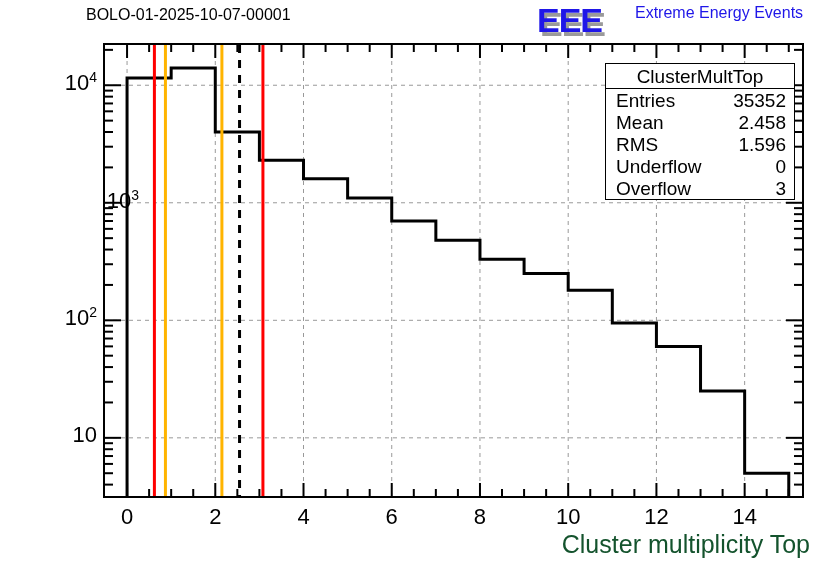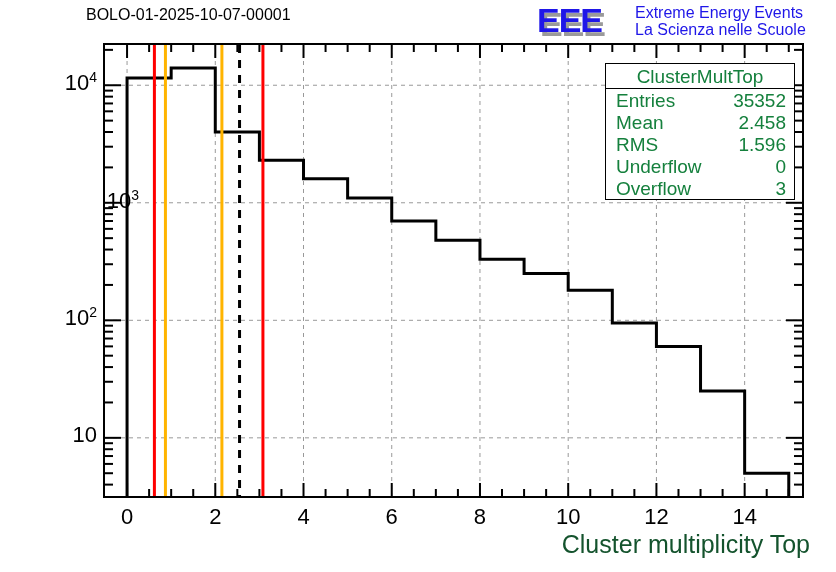--- a/index.html
+++ b/index.html
@@ -54,21 +54,21 @@
   }
   .xaxis-title{
     position:absolute;right:26px;top:530px;
     font-size:25px;color:#14532d;white-space:nowrap;
   }
 
   
   .statsbox{
     position:absolute;left:605px;top:63px;width:190px;height:137px;
     background:#ffffff;border:1px solid #000;box-sizing:border-box;
-    font-size:19px;color:#15803d;padding-left:40px;
+    font-size:19px;color:#000000;padding-left:40px;
   }
   .stats-title{
     position:absolute;left:0;top:0;width:100%;height:25px;
     text-align:center;line-height:25px;font-size:19px;
     border-bottom:1px solid #000;box-sizing:border-box;
   }
   .stats-rows{position:absolute;left:0;top:26px;width:100%;}
   .stats-row{
     display:flex;justify-content:space-between;
     padding:0 8px 0 10px;height:22px;line-height:22px;box-sizing:border-box;
@@ -80,21 +80,20 @@
 <body>
 
 <div id="canvas">
 
   <div class="plot-title">BOLO-01-2025-10-07-00001</div>
 
   <div class="eee-logo">
     <div class="eee-shadow">EEE</div>
     <div class="eee-mark">EEE</div>
     <div class="eee-text1">Extreme Energy Events</div>
-    <div class="eee-text2">La Scienza nelle Scuole</div>
   </div>
 
   <svg id="plotsvg" viewBox="0 0 836 572" xmlns="http://www.w3.org/2000/svg">
     <g id="gridlines">
         <line x1="127.05696202531645" y1="45" x2="127.05696202531645" y2="496" stroke="#999" stroke-width="1" stroke-dasharray="4,4"></line>
         <line x1="215.28481012658227" y1="45" x2="215.28481012658227" y2="496" stroke="#999" stroke-width="1" stroke-dasharray="4,4"></line>
         <line x1="303.5126582278481" y1="45" x2="303.5126582278481" y2="496" stroke="#999" stroke-width="1" stroke-dasharray="4,4"></line>
         <line x1="391.7405063291139" y1="45" x2="391.7405063291139" y2="496" stroke="#999" stroke-width="1" stroke-dasharray="4,4"></line>
         <line x1="479.96835443037975" y1="45" x2="479.96835443037975" y2="496" stroke="#999" stroke-width="1" stroke-dasharray="4,4"></line>
         <line x1="568.1962025316456" y1="45" x2="568.1962025316456" y2="496" stroke="#999" stroke-width="1" stroke-dasharray="4,4"></line>

